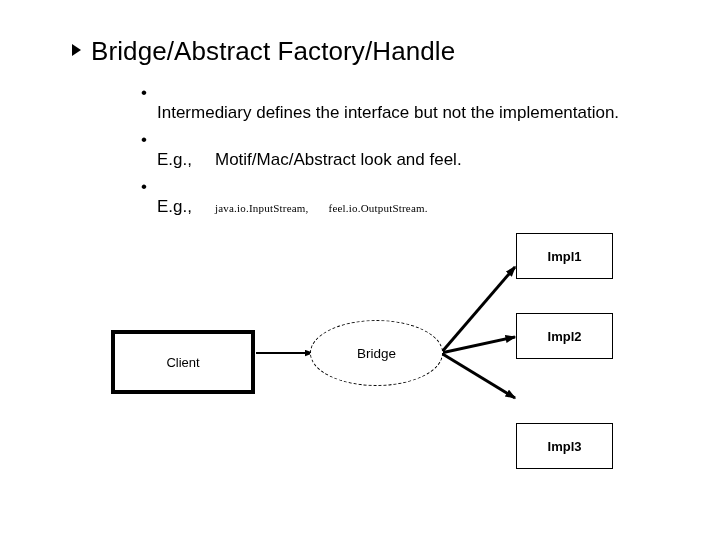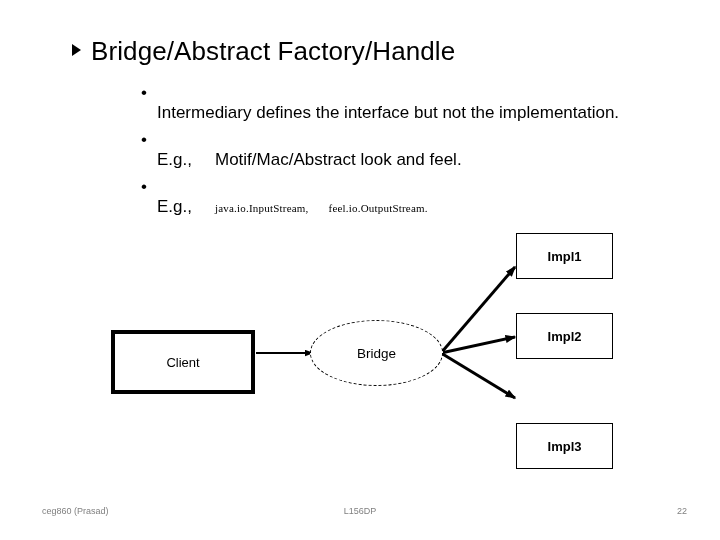--- a/index.html
+++ b/index.html
@@ -207,19 +207,14 @@
   </div>
 
   <div class="node impl-box impl2">
     <span>Impl2</span>
   </div>
 
   <div class="node impl-box impl3">
     <span>Impl3</span>
   </div>
 
-  <div class="footer">
-    <span class="footer-left">ceg860 (Prasad)</span>
-    <span class="footer-center">L156DP</span>
-    <span class="footer-right">22</span>
-  </div>
 
 </div>
 
 </body></html>

